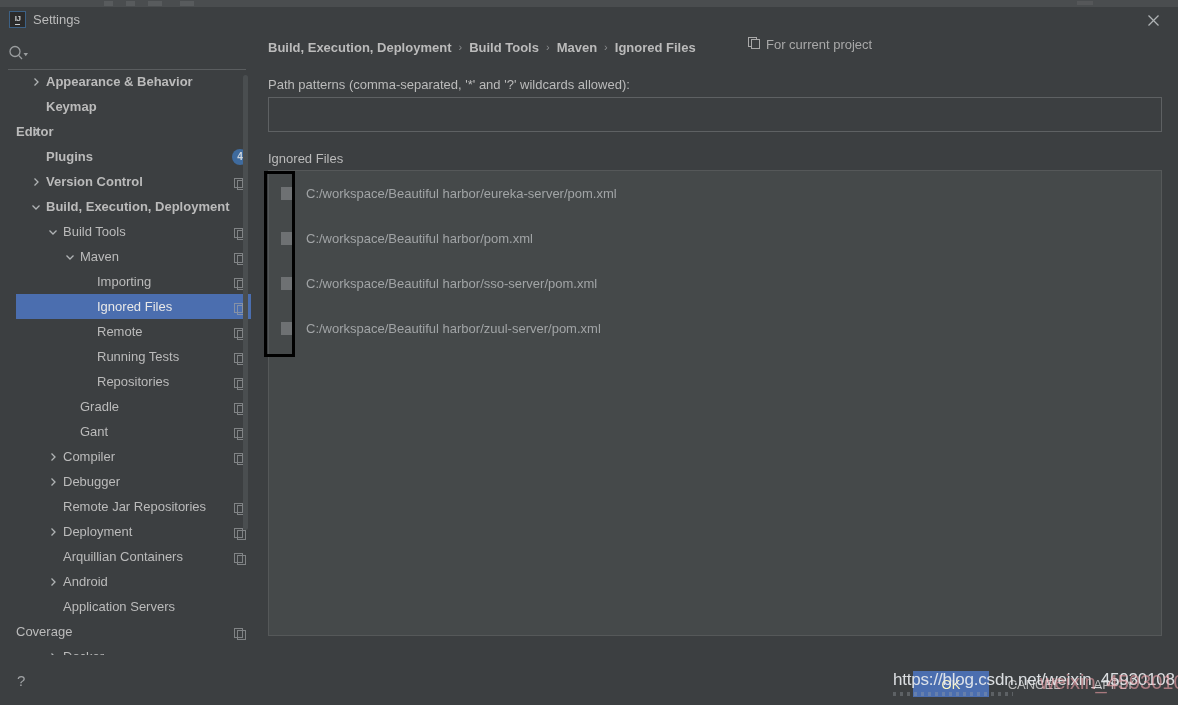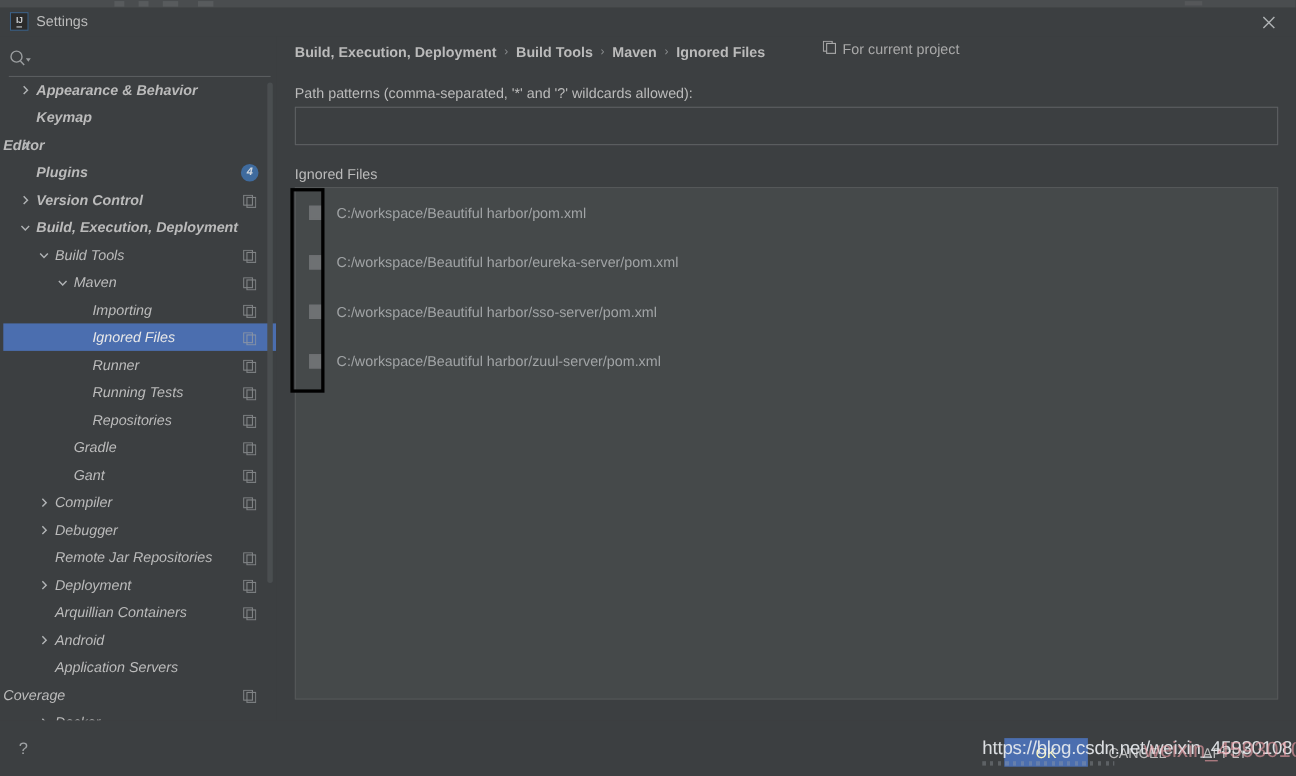--- a/index.html
+++ b/index.html
@@ -87,21 +87,21 @@
     background: transparent; border: 0; outline: none;
     color: #bbb; font-size: 12px;
     font-family: "Liberation Sans", sans-serif;
   }
   .search-sep {
     position: absolute; left: 8px; top: 31px; width: 238px; height: 1px;
     background: #5a5d5f;
   }
 
   .tree {
-    position: absolute; left: 3px; top: 36px; width: 251px; height: 586px; font-style: italic;
+    position: absolute; left: 16px; top: 36px; width: 251px; height: 586px;
   }
   .tree-item {
     position: relative;
     height: 25px;
     display: flex; align-items: center;
     cursor: pointer;
     white-space: nowrap;
   }
   .tree-item.selected { background: #4b6eaf; }
   .tree-arrow {
@@ -383,21 +383,21 @@
             </svg></span>
         </div>
         <div class="tree-item selected">
           <span class="tree-label" style="margin-left: 81px;">Ignored Files</span>
           <span class="copy-icon"><svg width="12" height="12" viewBox="0 0 12 12">
               <rect x="0.5" y="0.5" width="8" height="9" fill="none" stroke="#9ea1a3" stroke-width="1"></rect>
               <rect x="3.5" y="2.5" width="8" height="9" fill="none" stroke="#9ea1a3" stroke-width="1"></rect>
             </svg></span>
         </div>
         <div class="tree-item">
-          <span class="tree-label" style="margin-left: 81px;">Runner</span>
+          <span class="tree-label" style="margin-left: 81px;">Remote</span>
           <span class="copy-icon"><svg width="12" height="12" viewBox="0 0 12 12">
               <rect x="0.5" y="0.5" width="8" height="9" fill="none" stroke="#9ea1a3" stroke-width="1"></rect>
               <rect x="3.5" y="2.5" width="8" height="9" fill="none" stroke="#9ea1a3" stroke-width="1"></rect>
             </svg></span>
         </div>
         <div class="tree-item">
           <span class="tree-label" style="margin-left: 81px;">Running Tests</span>
           <span class="copy-icon"><svg width="12" height="12" viewBox="0 0 12 12">
               <rect x="0.5" y="0.5" width="8" height="9" fill="none" stroke="#9ea1a3" stroke-width="1"></rect>
               <rect x="3.5" y="2.5" width="8" height="9" fill="none" stroke="#9ea1a3" stroke-width="1"></rect>
@@ -523,25 +523,25 @@
     </div>
 
     <div class="field-label">Path patterns (comma-separated, '*' and '?' wildcards allowed):</div>
     <input class="path-input" type="text" placeholder="" style="">
 
     <div class="list-label">Ignored Files</div>
 
     <div class="file-list" id="file-list">
         <div class="file-row">
           <span class="file-check"></span>
-          <span class="file-path">C:/workspace/Beautiful harbor/pom.xml</span>
+          <span class="file-path">C:/workspace/Beautiful harbor/eureka-server/pom.xml</span>
         </div>
         <div class="file-row">
           <span class="file-check"></span>
-          <span class="file-path">C:/workspace/Beautiful harbor/eureka-server/pom.xml</span>
+          <span class="file-path">C:/workspace/Beautiful harbor/pom.xml</span>
         </div>
         <div class="file-row">
           <span class="file-check"></span>
           <span class="file-path">C:/workspace/Beautiful harbor/sso-server/pom.xml</span>
         </div>
         <div class="file-row">
           <span class="file-check"></span>
           <span class="file-path">C:/workspace/Beautiful harbor/zuul-server/pom.xml</span>
         </div>
       </div>

